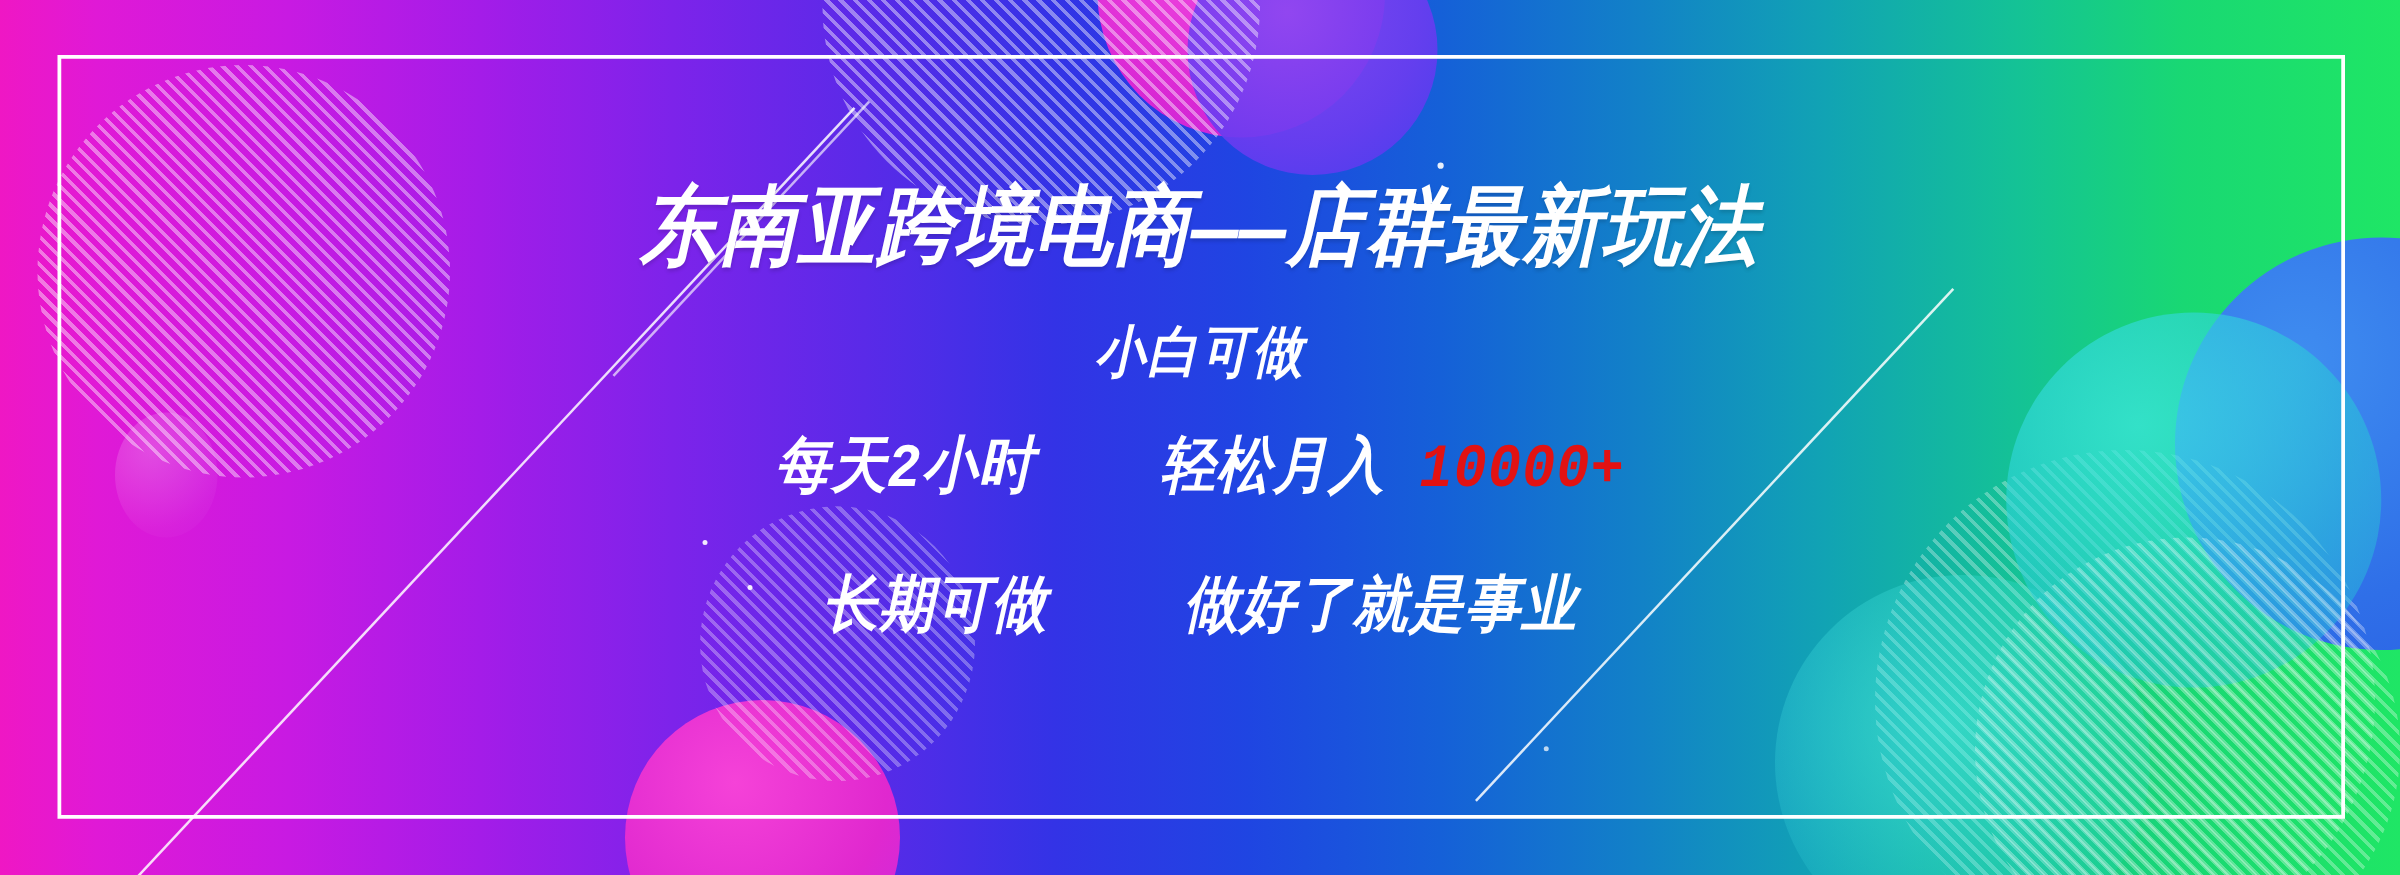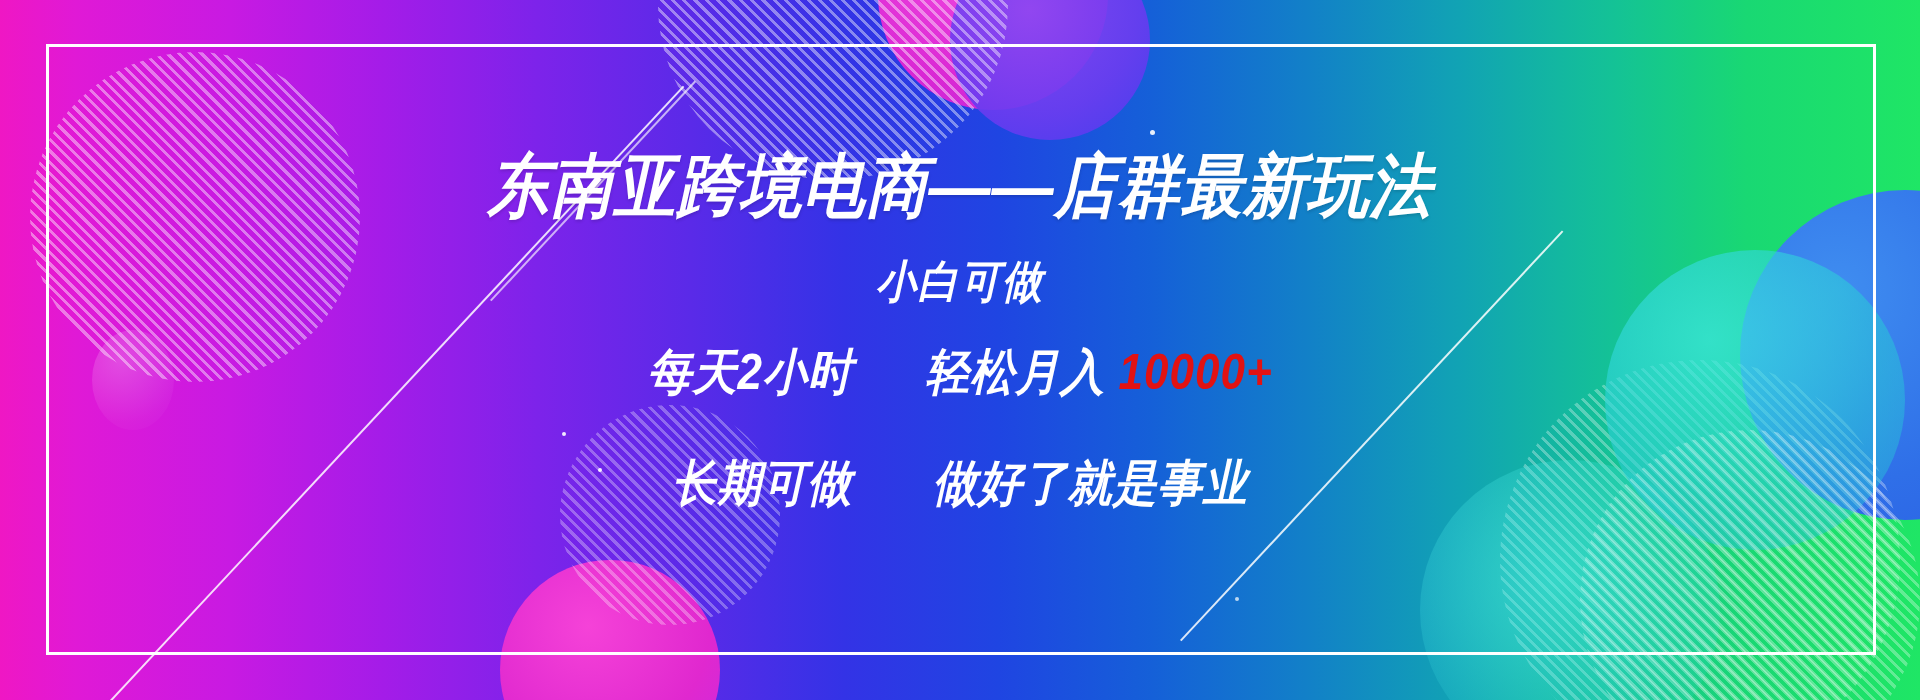--- a/index.html
+++ b/index.html
@@ -6,21 +6,21 @@
   html, body {
     margin: 0;
     padding: 0;
     background: #000;
   }
   .banner {
     position: relative;
     width: 1920px;
     height: 700px;
     overflow: hidden;
-    font-family: Liberation Sans, sans-serif;
+    font-family: Liberation Mono, monospace;
   }
 
   
   .bg-gradient {
     position: absolute;
     inset: 0;
     background: linear-gradient(90deg,
         #ef17c4 0%,
         #e019d6 4%,
         #c81ae2 12%,

